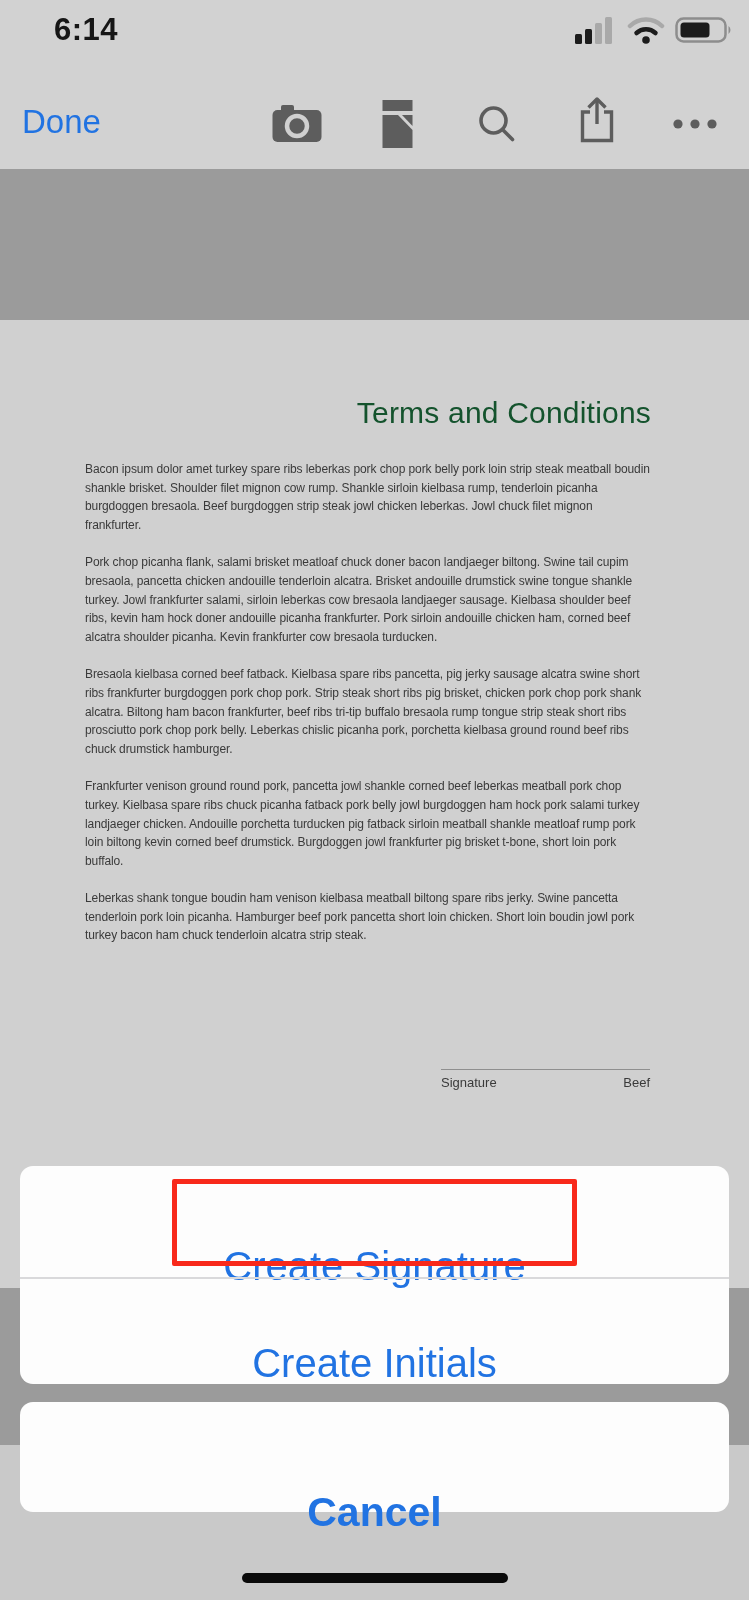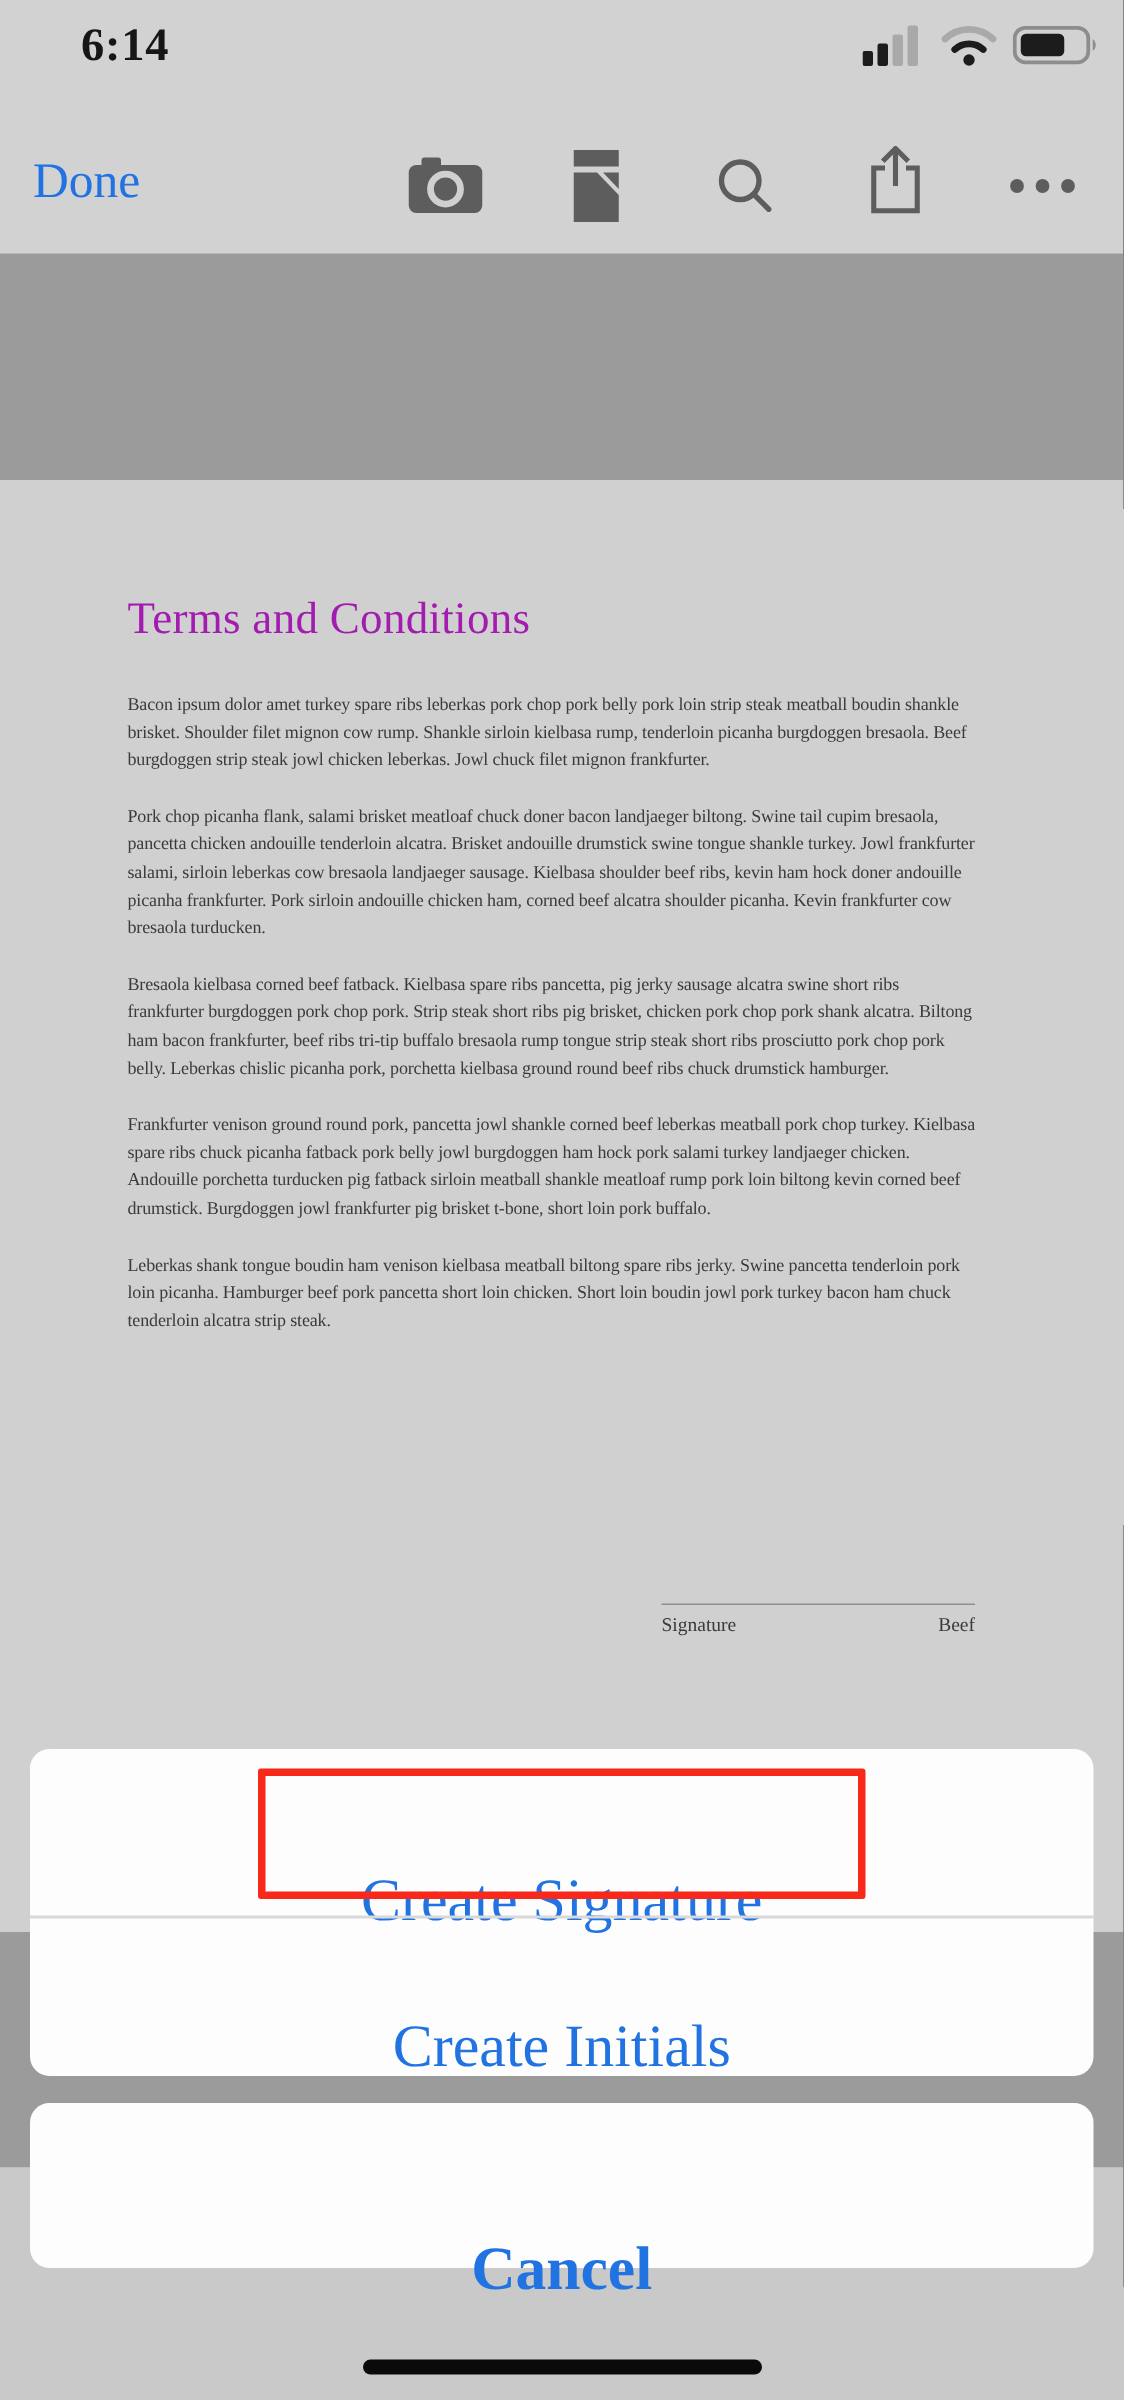--- a/index.html
+++ b/index.html
@@ -2,35 +2,35 @@
 <html><head>
 <meta charset="utf-8">
 <style>
   html,body{margin:0;padding:0;background:#444;}
   .screen{
     position:relative;width:749px;height:1600px;overflow:hidden;
     background:#d2d2d2;
     font-family:"Liberation Sans","DejaVu Sans",sans-serif;
     -webkit-font-smoothing:antialiased;
   }
-  .abs{position:absolute;font-family:Liberation Serif, serif;}
+  .abs{position:absolute;}
   
   .band-top   {left:0;top:169px;width:749px;height:151px;background:#9b9b9b;}
   .page       {left:0;top:320px;width:749px;height:968px;background:#d0d0d0;}
   .band-bottom{left:0;top:1288px;width:749px;height:157px;background:#9b9b9b;}
   .bottom-area{left:0;top:1445px;width:749px;height:155px;background:#c9c9c9;}
   
   .time{left:54px;top:12px;font-size:31px;font-weight:600;color:#161616;letter-spacing:.5px;}
   .statusicons{right:14px;top:16px;display:flex;align-items:flex-end;gap:10px;}
   
   .done{left:22px;top:103px;font-size:33px;color:#2173e2;cursor:pointer;}
   .tbicon{top:96px;width:56px;height:56px;display:flex;align-items:center;justify-content:center;cursor:pointer;}
   
   .doc{left:85px;top:396px;width:566px;color:#3a3a3a;}
-  .doc h1{margin:0 0 30px 0;font-size:30px;font-weight:400;color:#a21caf;letter-spacing:.2px;}
+  .doc h1{margin:0 0 30px 0;font-size:30px;font-weight:400;color:#14532d;letter-spacing:.2px;text-align:right;}
   .doc p{margin:0 0 19px 0;font-size:12px;line-height:18.6px;letter-spacing:-0.1px;}
   .sigblock{left:441px;top:1069px;width:209px;border-top:1px solid #8f8f8f;text-align:center;}
   .sigrow{display:flex;justify-content:space-between;font-size:13px;color:#3a3a3a;padding-top:5px;}
   
   .sheet-group{left:20px;width:709px;background:#fdfdfd;border-radius:13px;}
   .group-main{top:1166px;height:218px;}
   .group-cancel{top:1402px;height:110px;}
   .sheet-btn{position:absolute;left:0;width:709px;display:flex;align-items:center;justify-content:center;
              font-size:40px;color:#2173e2;cursor:pointer;margin-top:44px;}
   .btn-sig{top:0;height:112px;}

